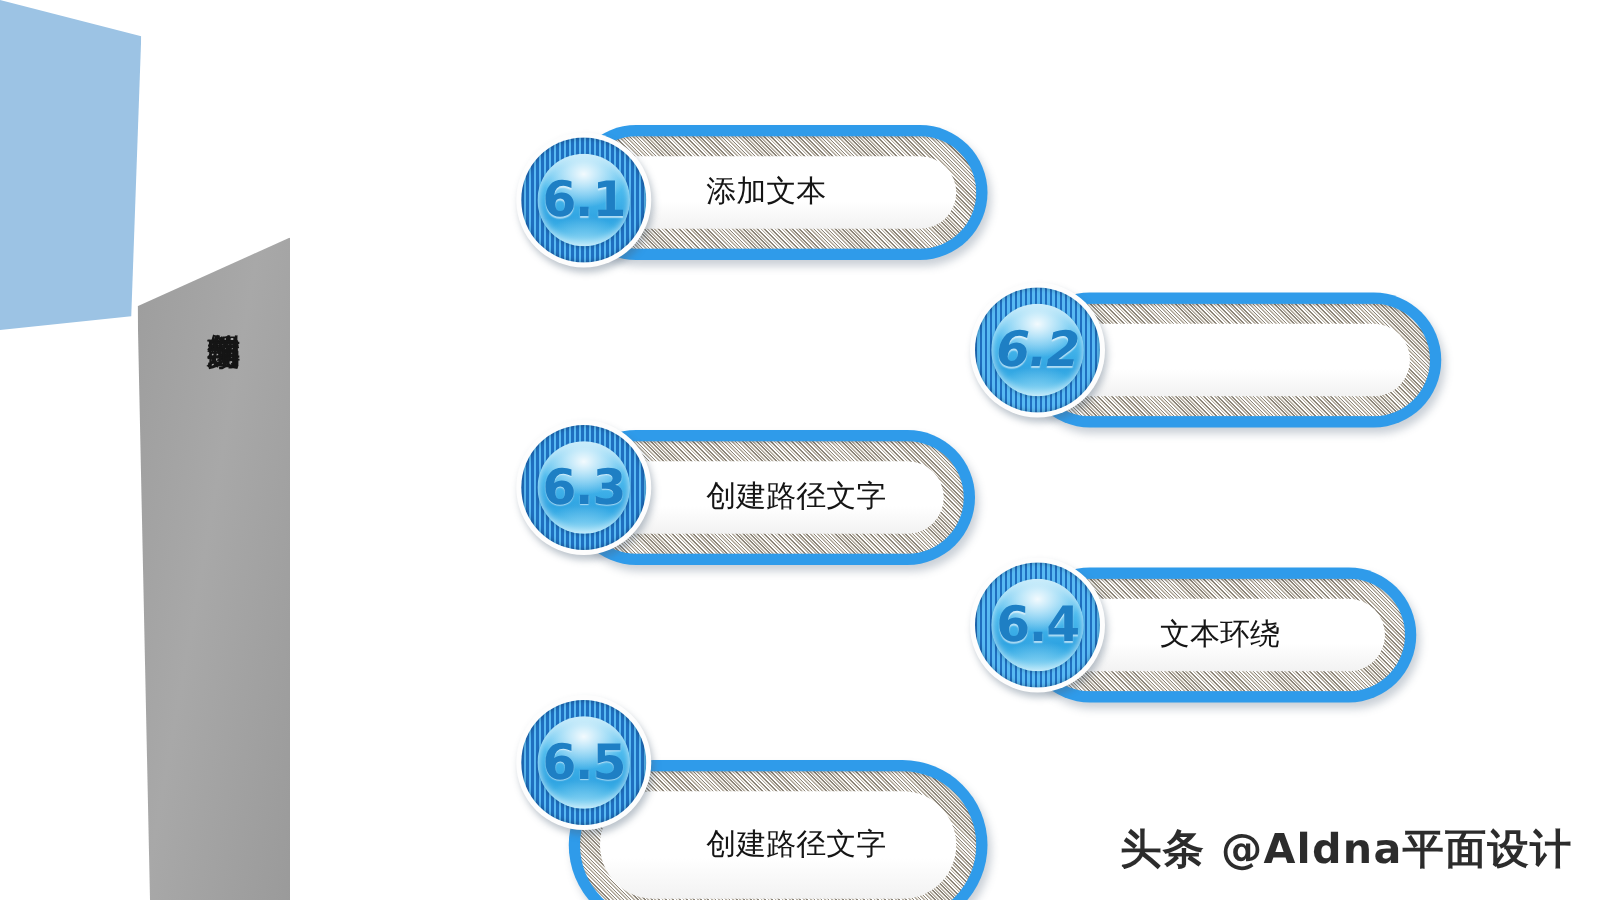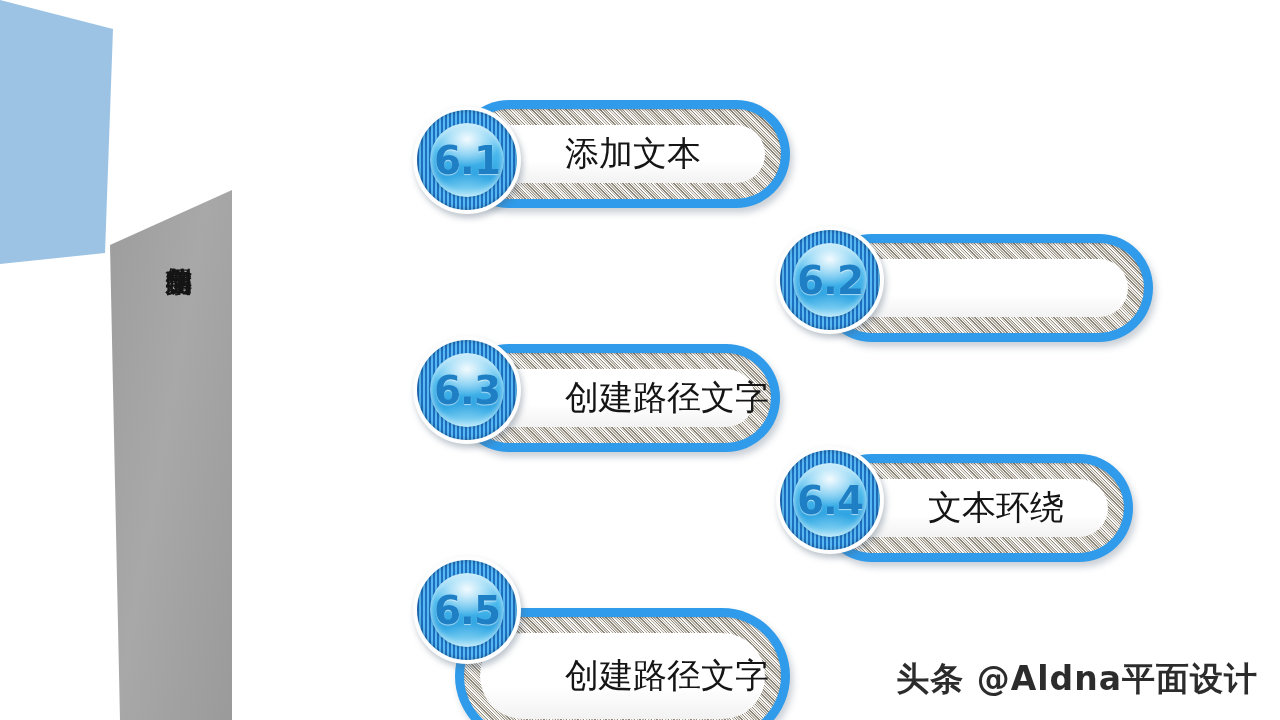--- a/index.html
+++ b/index.html
@@ -117,21 +117,21 @@
     border-radius: 999px;
     background: linear-gradient(180deg, #ffffff 0%, #ffffff 62%, #f2f2f2 100%);
   }
   .pill-label {
     position: absolute;
     top: 50%;
     transform: translateY(-50%);
     left: 110px;
     color: #151515;
     font-family: "Liberation Serif", "DejaVu Serif", serif;
-    font-size: 34px;
+    font-size: 24px;
     line-height: 30px;
     white-space: nowrap;
   }
 
   
   .badge {
     position: absolute;
     width: 108px;
     height: 108px;
     border-radius: 50%;
@@ -227,21 +227,21 @@
     <div class="badge-num">6.1</div>
   </div>
 
   <div class="pill-row" style="left:818px; top:234px; width:335px; height:108px;">
     <div class="pill">
       <div class="pill-hatch">
         <div class="pill-inner"></div>
       </div>
     </div>
   </div>
-  <div class="badge" style="left:776px; top:226px;">
+  <div class="badge" style="left:776px; top:226px;font-style:italic;">
     <div class="badge-outer">
       <div class="badge-stripes">
         <div class="badge-ball"></div>
       </div>
     </div>
     <div class="badge-num">6.2</div>
   </div>
 
   <div class="pill-row" style="left:455px; top:344px; width:325px; height:108px;">
     <div class="pill">

